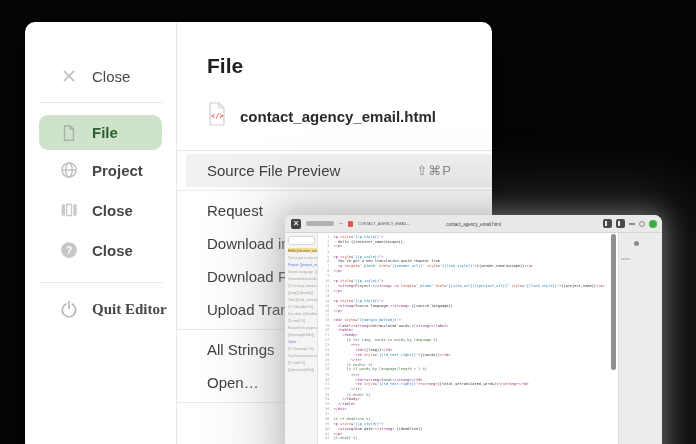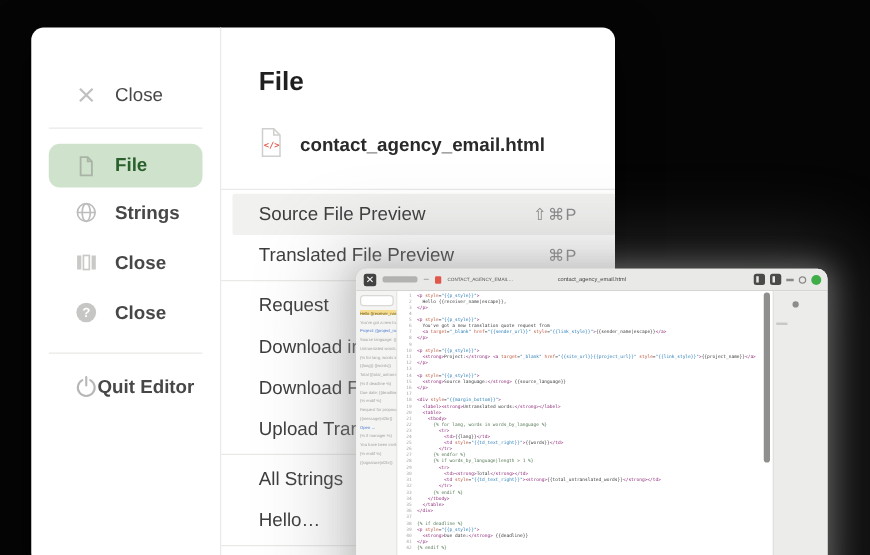--- a/index.html
+++ b/index.html
@@ -13,33 +13,33 @@
   .m-sidebar { width:152px; border-right:1px solid #e9e9e8; padding-top:40px; flex:none; }
   .srow { display:flex; align-items:center; gap:14px; padding-left:35px; height:28px; cursor:pointer; }
   .srow .lbl { font-size:15px; color:#474747; font-weight:normal; }
   .sdiv { height:1px; background:#e9e9e8; margin:12px 14px 0 14px; }
   .pill { margin:12px 14px 0 14px; height:35px; border-radius:9px; background:var(--accent-bg);
           display:flex; align-items:center; gap:14px; padding-left:21px; cursor:pointer; }
   .pill .lbl { font-size:15px; font-weight:bold; color:var(--accent-text); }
   .nav-item { display:flex; align-items:center; gap:14px; padding-left:35px; height:40px; cursor:pointer; }
   .nav-item:first-of-type { margin-top:6px; }
   .nav-item .lbl { font-size:15px; color:#474747; font-weight:bold; }
-  .quitrow { display:flex; align-items:center; gap:0; padding-left:35px; height:40px; margin-top:6px; cursor:pointer; }
+  .quitrow { display:flex; align-items:center; gap:14px; padding-left:35px; height:40px; margin-top:6px; cursor:pointer;font-family:Liberation Serif, serif; }
   .quitrow .lbl { font-size:15px; color:#474747; font-weight:bold; }
   .ic { width:18px; height:18px; flex:none; }
 
   
   .m-main { flex:1; padding-top:32px; }
   .m-title { font-size:21px; font-weight:bold; color:#1f1f1f; padding-left:30px; }
   .file-row { display:flex; align-items:center; gap:13px; padding-left:30px; margin-top:24px; }
   .file-name { font-size:15px; font-weight:bold; color:#2a2a2a; }
   .m-hr { height:1px; background:#e9e9e8; margin-top:20px; }
   .m-group { border-bottom:1px solid #e9e9e8; padding:3px 0; }
   .m-row { height:33px; display:flex; align-items:center; justify-content:space-between;
-           padding:0 30px 0 30px; cursor:pointer; }
+           padding:0 40px 0 30px; cursor:pointer; }
   .m-row .lbl { font-size:15px; color:#3d3d3d; white-space:nowrap; }
   .m-row .sc { font-size:13px; color:#8a8a8a; letter-spacing:1px; white-space:nowrap; }
   .m-row.hl { background:#f1f1f0; margin-left:9px; padding-left:21px; border-radius:2px; }
 
   
   .win { position:absolute; left:285px; top:215px; width:377px; height:260px; z-index:2;
          background:#fff; border-radius:8px 8px 0 0;
          box-shadow:0 0 22px 3px rgba(165,165,165,.50), 0 0 60px 22px rgba(120,125,120,.30); }
   .tbar { height:18px; background:#e9e9e7; border-bottom:1px solid #d5d5d3; border-radius:8px 8px 0 0;
           display:flex; align-items:center; gap:5px; padding:0 6px; position:relative; }
@@ -109,21 +109,21 @@
               <path d="M9 1.5 v3 h3" fill="none" stroke="#a9b3a6" stroke-width="1.3"></path>
             </svg></span>
           <span class="lbl">File</span>
         </div>
         <div class="nav-item">
           <span class="ic"><svg viewBox="0 0 16 16" width="18" height="18" fill="none" stroke="#bcbcba" stroke-width="1.2">
               <circle cx="8" cy="8" r="6.3"></circle>
               <ellipse cx="8" cy="8" rx="2.9" ry="6.3"></ellipse>
               <path d="M1.7 8 h12.6"></path>
             </svg></span>
-          <span class="lbl">Strings</span>
+          <span class="lbl">Project</span>
         </div>
         <div class="nav-item">
           <span class="ic"><svg viewBox="0 0 16 16" width="18" height="18">
               <rect x="1.5" y="3" width="3" height="10" fill="#c9c9c7"></rect>
               <rect x="6" y="3" width="4.2" height="10" fill="none" stroke="#c9c9c7" stroke-width="1.2"></rect>
               <rect x="11.8" y="3" width="3" height="10" fill="#c9c9c7"></rect>
             </svg></span>
           <span class="lbl">Close</span>
         </div>
         <div class="nav-item">
@@ -158,45 +158,41 @@
       </span>
       <span class="file-name">contact_agency_email.html</span>
     </div>
     <div class="m-hr"></div>
     <div>
         <div class="m-group">
           <div class="m-row hl">
             <span class="lbl">Source File Preview</span>
             <span class="sc">⇧⌘P</span>
           </div>
-          <div class="m-row">
-            <span class="lbl">Translated File Preview</span>
-            <span class="sc">⌘P</span>
-          </div>
         </div>
         <div class="m-group">
           <div class="m-row">
             <span class="lbl">Request</span>
           </div>
           <div class="m-row">
             <span class="lbl">Download in XLIFF</span>
           </div>
           <div class="m-row">
             <span class="lbl">Download File</span>
           </div>
           <div class="m-row">
             <span class="lbl">Upload Translations</span>
           </div>
         </div>
         <div class="m-group">
           <div class="m-row">
             <span class="lbl">All Strings</span>
           </div>
           <div class="m-row">
-            <span class="lbl">Hello…</span>
+            <span class="lbl">Open…</span>
           </div>
         </div>
       </div>
   </div>
 </div>
 
 <div class="win">
   <div class="tbar">
     <div class="xbtn">✕</div>
     <div class="blurbar"></div>

